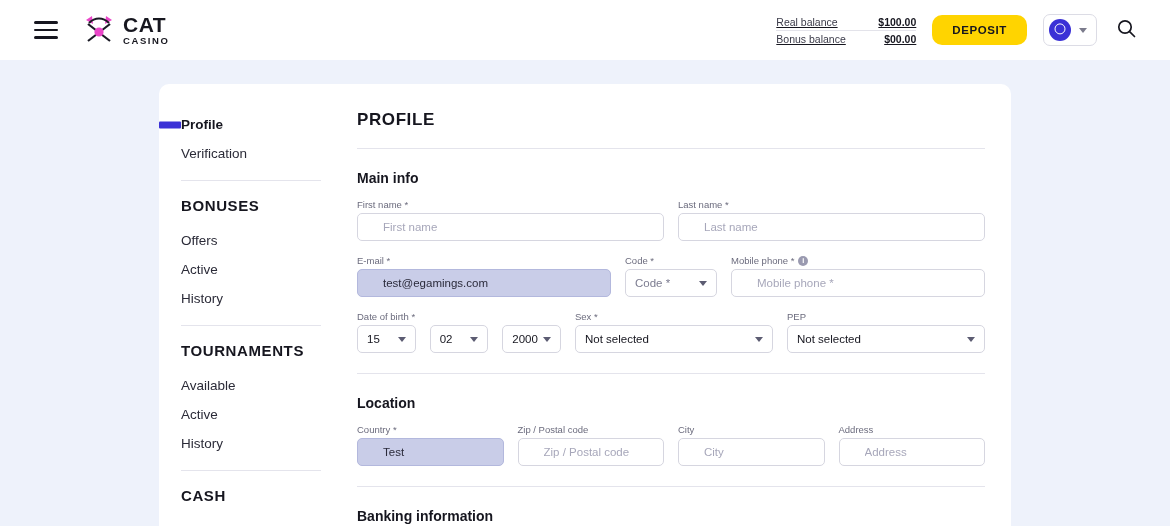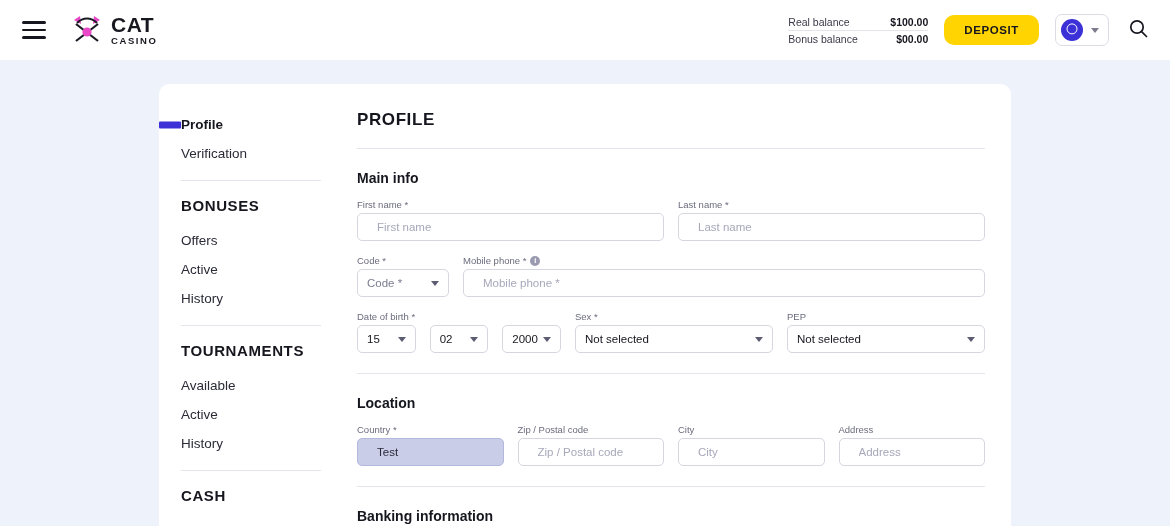--- a/index.html
+++ b/index.html
@@ -11,21 +11,21 @@
     font-family: "Liberation Sans", sans-serif;
     color: #1b1b2b;
   }
 
   
   .header {
     height: 60px;
     background: #ffffff;
     display: flex;
     align-items: center;
-    padding: 0 22px;
+    padding: 0 34px;
     position: relative;
     z-index: 5;
   }
   .burger {
     width: 24px; height: 18px;
     display: flex; flex-direction: column; justify-content: space-between;
     cursor: pointer;
     margin-right: 24px;
   }
   .burger span { display: block; height: 2.6px; background: #16161f; border-radius: 2px; }
@@ -61,20 +61,21 @@
     display: flex;
     align-items: center;
     gap: 16px;
   }
   .balances { font-size: 10.5px; color: #16161f; }
   .balance-row {
     display: flex; align-items: flex-end; gap: 10px;
     padding: 2px 0;
     border-bottom: 1px solid #e3e3ea;
     min-width: 140px;
+    text-decoration: underline;
   }
   .balance-row:last-child { border-bottom: none; }
   .balance-label { flex: 1; color: #3a3a48; }
   .balance-value { font-weight: bold; color: #16161f; }
 
   .deposit-btn {
     background: #ffd400;
     color: #16161f;
     border: none;
     border-radius: 10px;
@@ -197,21 +198,21 @@
     display: inline-block; font-weight: bold;
   }
   .inp {
     width: 100%;
     height: 28px;
     border: 1px solid #d6d6e0;
     border-radius: 5px;
     background: #fff;
     font-size: 11.5px;
     color: #16161f;
-    padding: 0 19px;
+    padding: 0 25px;
     font-family: "Liberation Sans", sans-serif;
     outline: none;
   }
   .inp::placeholder { color: #a7a7ba; }
   .inp.filled {
     background: #c9cde8;
     border-color: #b3b8dd;
     color: #2a2a3a;
   }
   .sel {
@@ -363,20 +364,24 @@
           <div class="field-label">First name *</div>
           <input class="inp" placeholder="First name" style="">
         </div>
         <div class="field w-half">
           <div class="field-label">Last name *</div>
           <input class="inp" placeholder="Last name" style="">
         </div>
       </div>
 
       <div class="row">
+        <div class="field w-half">
+          <div class="field-label">E-mail *</div>
+          <input class="inp filled" value="test@egamings.com" style="">
+        </div>
         <div class="field code-field">
           <div class="field-label">Code *</div>
           <div class="sel placeholder">
             <span>Code *</span>
             <i class="chev"></i>
           </div>
         </div>
         <div class="field">
           <div class="field-label">
             <span>Mobile phone *</span>

